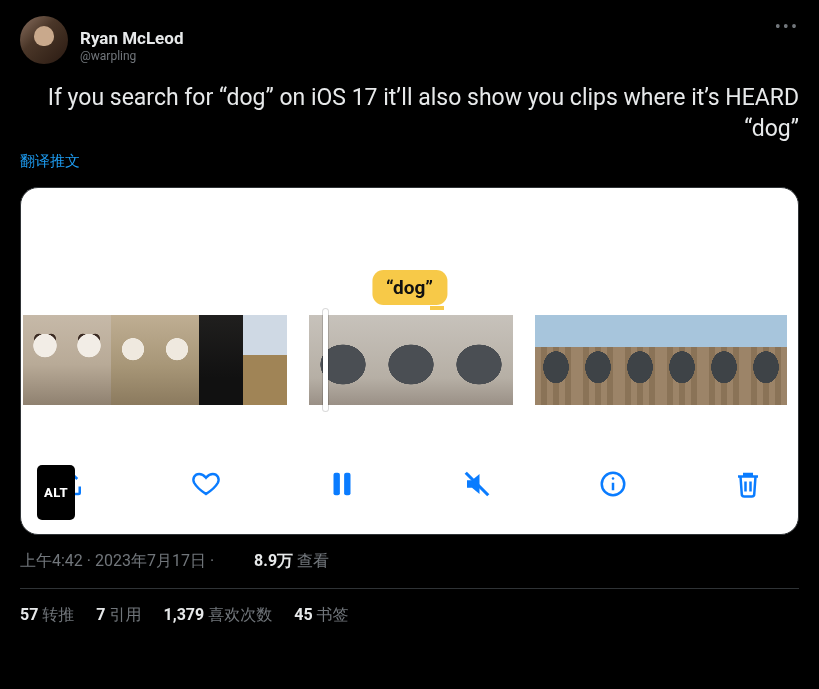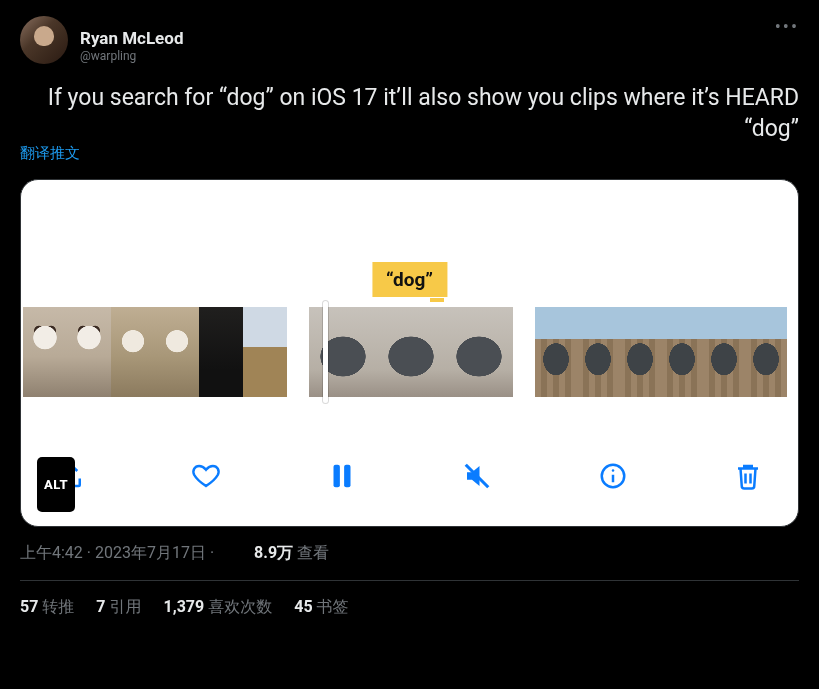--- a/index.html
+++ b/index.html
@@ -59,20 +59,21 @@
   }
   .tweet-text {
     margin-top: 18px;
     font-size: 23px;
     line-height: 1.35;
     color: #e7e9ea;
     font-weight: 400;
     text-align: right;
   }
   .translate-link {
+    margin-top: 8px;
     font-size: 15px;
     color: #1d9bf0;
     cursor: pointer;
   }
   .media-card {
     margin-top: 16px;
     width: 100%;
     height: 348px;
     background: #fff;
     border-radius: 18px;
@@ -83,21 +84,21 @@
   .search-pill {
     position: absolute;
     top: 82px;
     left: 50%;
     transform: translateX(-50%);
     background: #f7c948;
     color: #111;
     font-weight: 700;
     font-size: 19px;
     padding: 6px 14px;
-    border-radius: 0;
+    border-radius: 11px;
   }
   .marker {
     position: absolute;
     top: 118px;
     left: 50%;
     width: 14px;
     height: 4px;
     background: #f7c948;
     transform: translateX(20px);
   }

